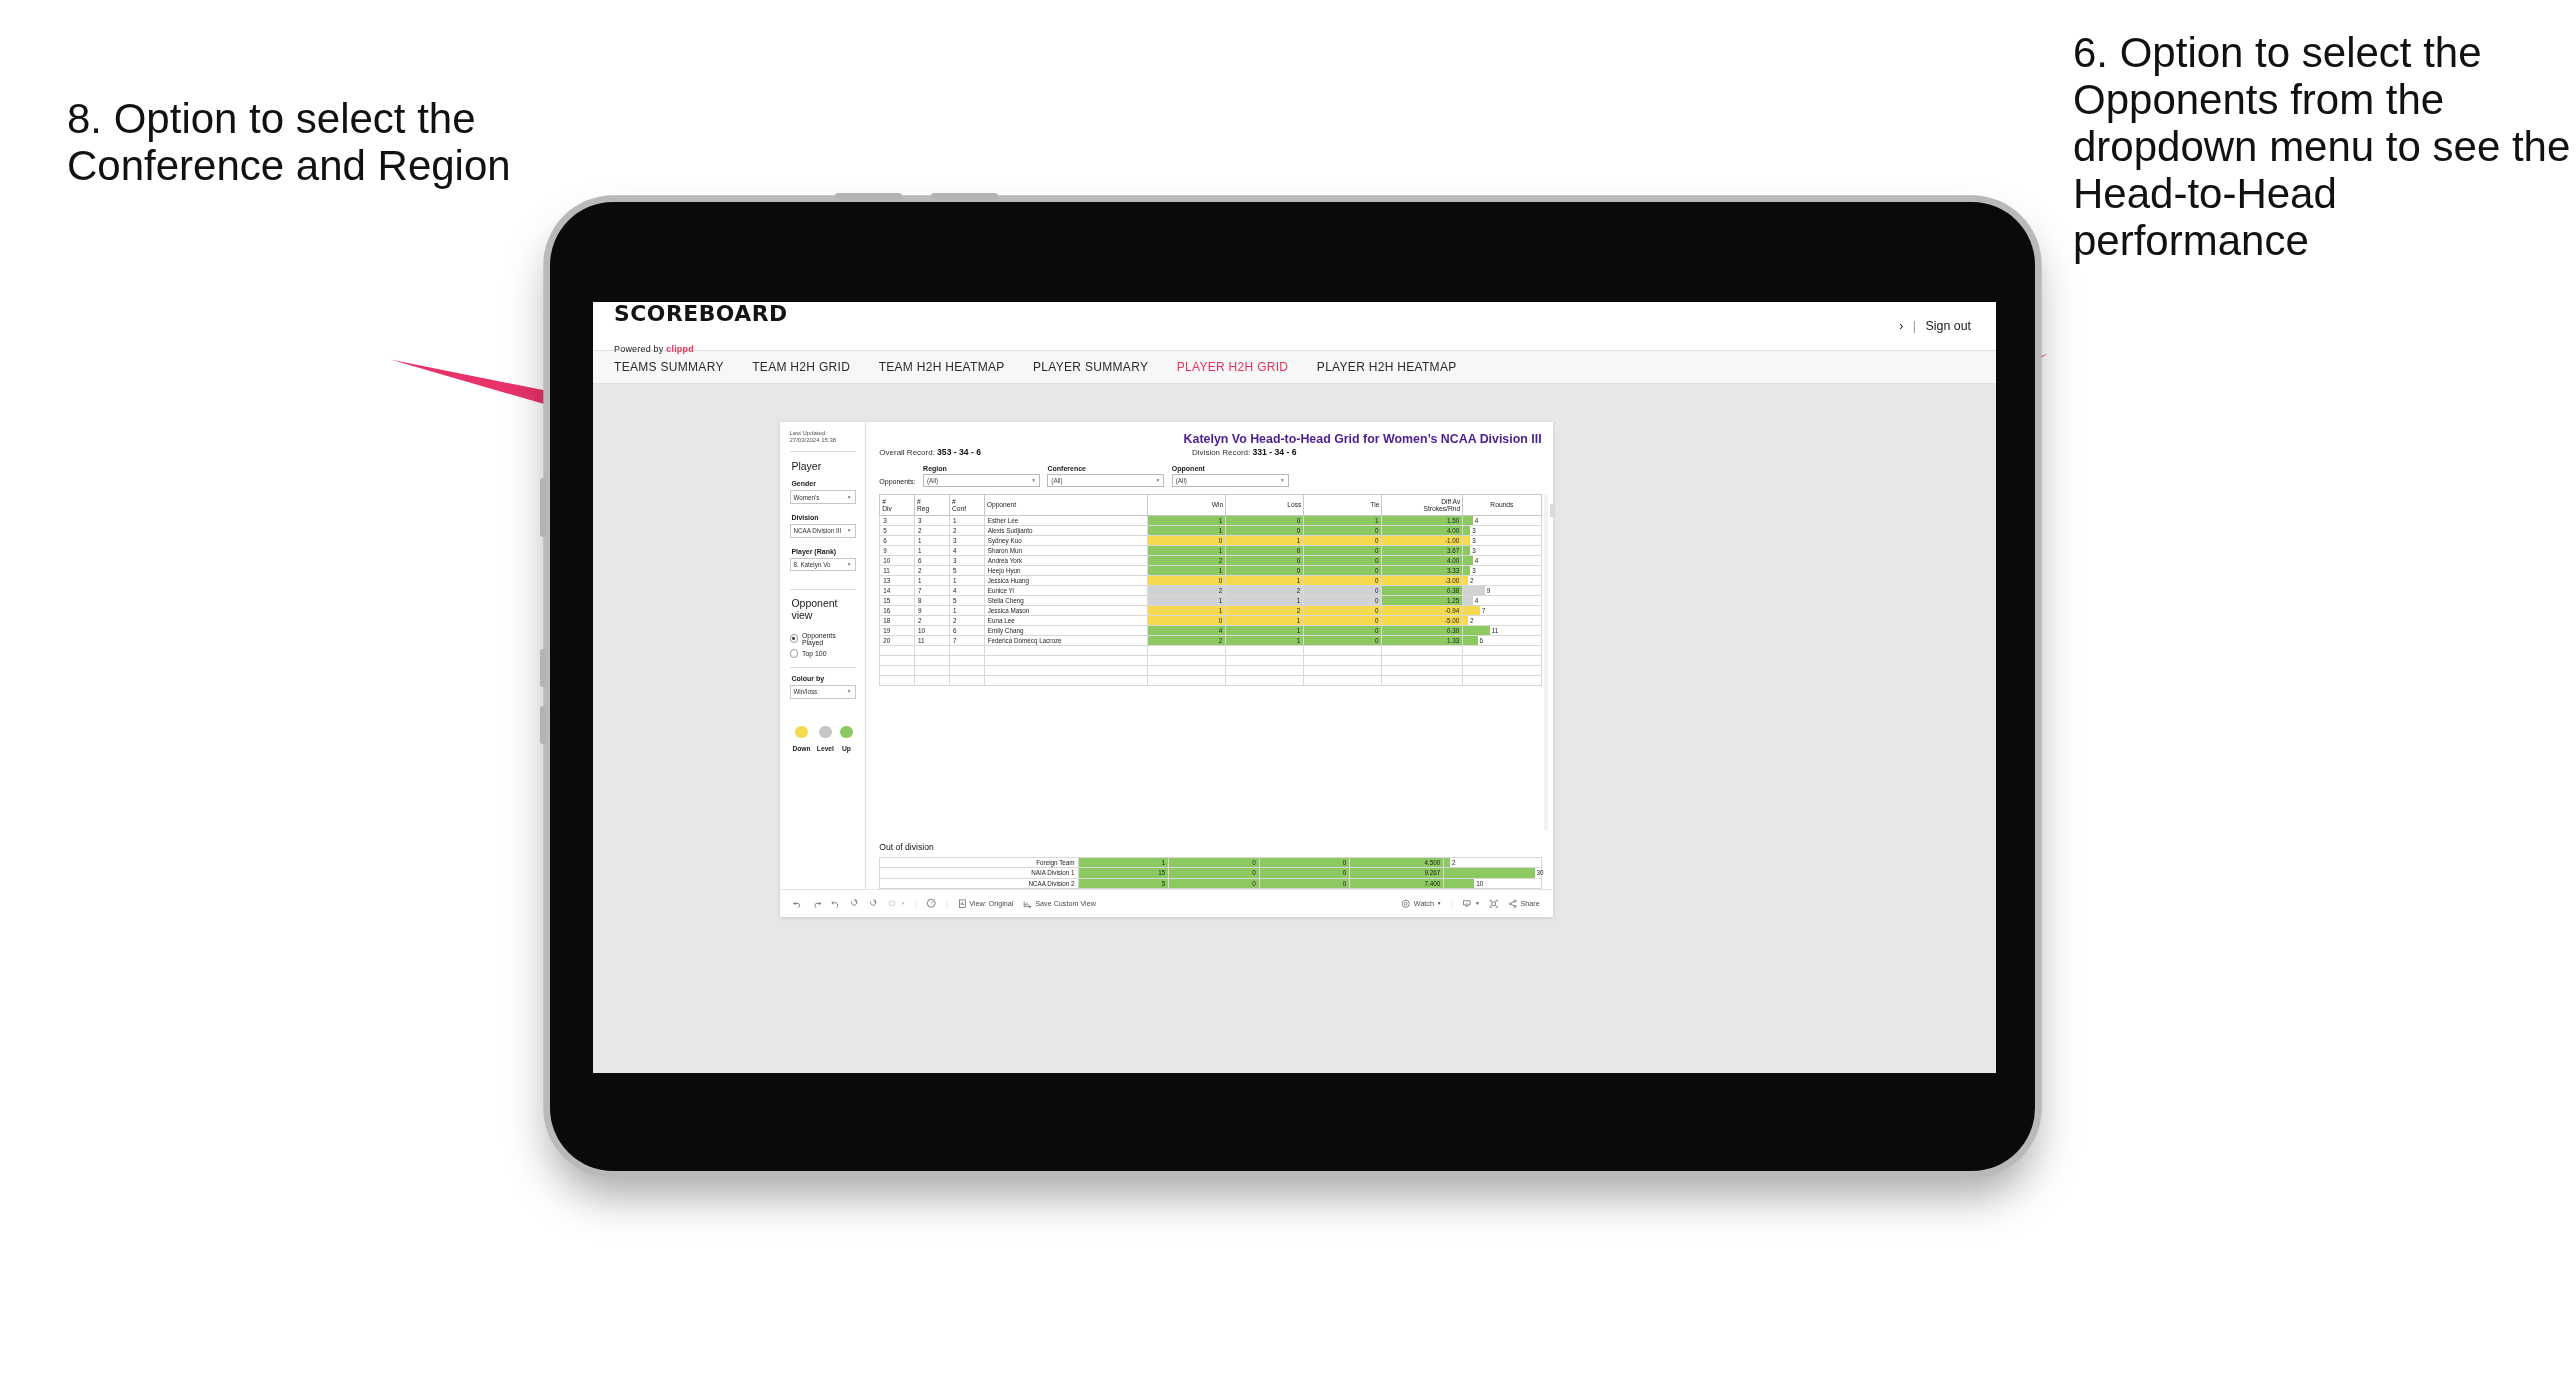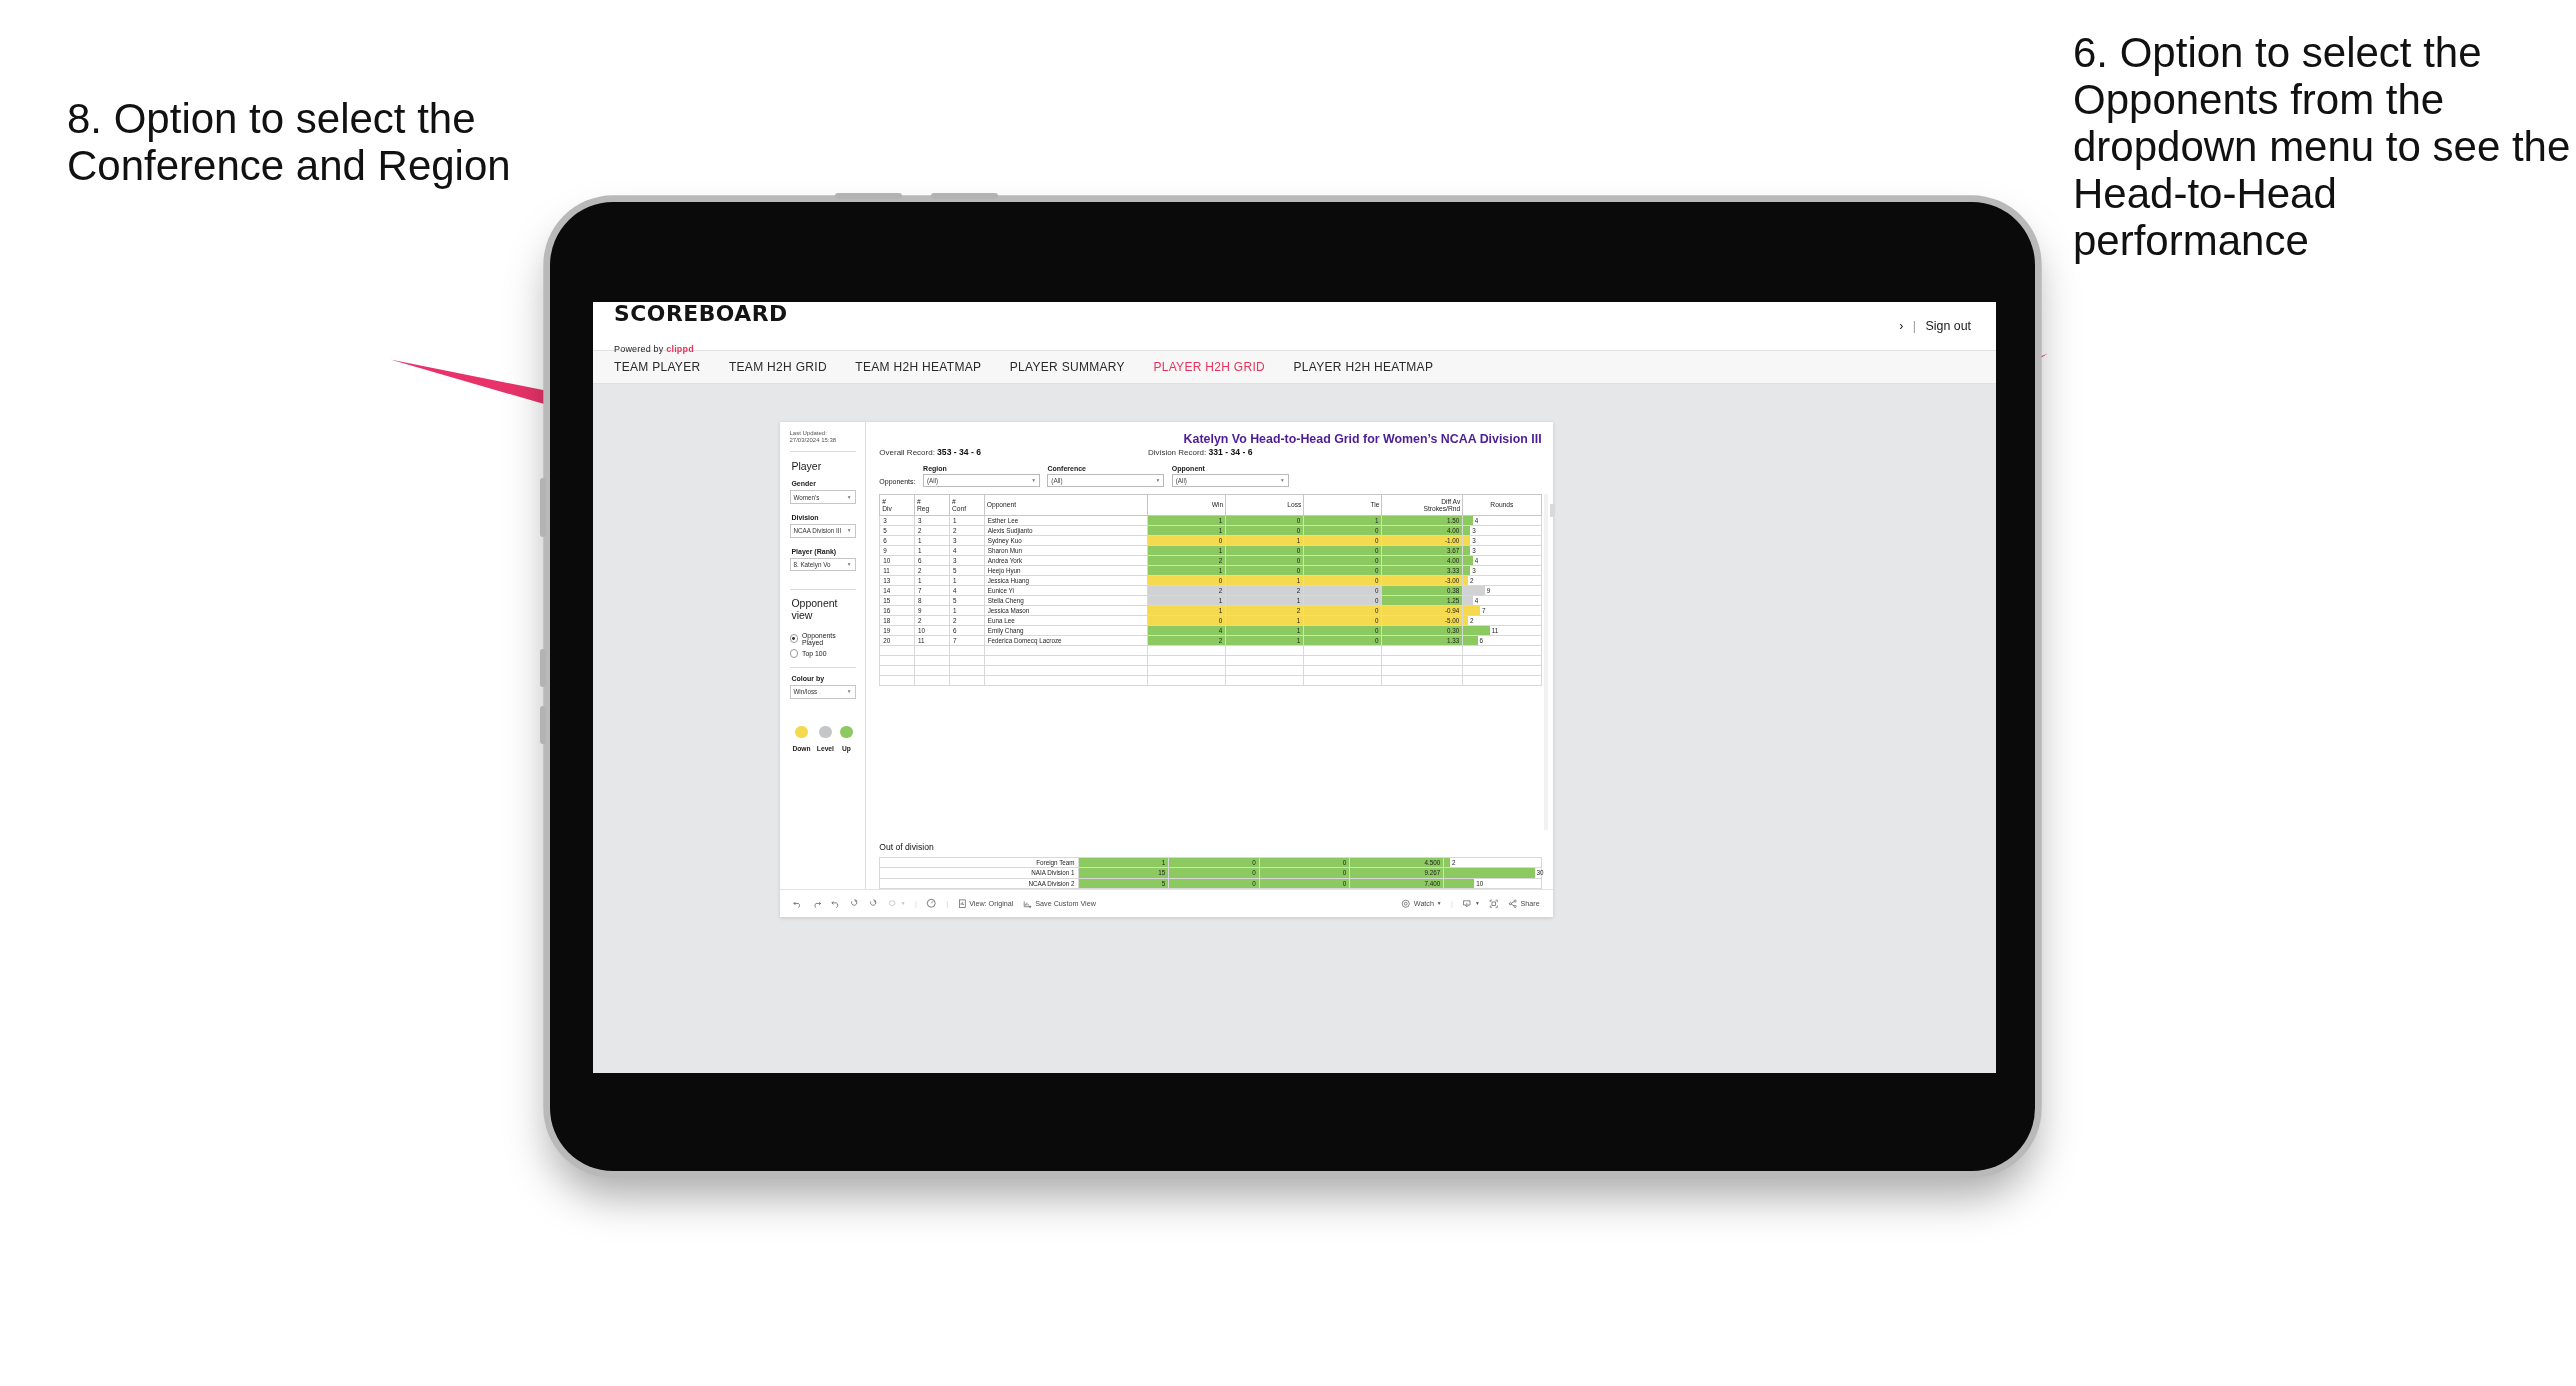--- a/index.html
+++ b/index.html
@@ -75,21 +75,21 @@
     display:flex;align-items:center;justify-content:center;flex:none;}
   .rad.on::after{content:"";width:2.9px;height:2.9px;border-radius:50%;background:#333;}
   #legend{display:flex;justify-content:space-between;margin-top:17px;padding:0 2.9px;}
   .lg{display:flex;flex-direction:column;align-items:center;gap:6.7px;}
   .dot{width:12.4px;height:12.4px;border-radius:50%;}
   .lg span{font-size:6.7px;color:#222;font-weight:bold;}
 
   
   #main{flex:1;padding:9.5px 11.4px 0 13.3px;box-sizing:border-box;min-width:0;display:flex;flex-direction:column;}
   #vtitle{font-size:12.4px;font-weight:bold;color:#4c1d95;margin-bottom:1px;text-align:right;}
-  #records{display:flex;font-size:8px;color:#333;margin-bottom:8.6px;}
+  #records{display:flex;font-size:8px;color:#333;margin-bottom:8.6px;gap:44px;}
   #records b{color:#111;font-size:8.6px;}
   #rec-div{margin-left:167px;}
   #filters{display:flex;align-items:flex-end;gap:7.6px;margin-bottom:6.7px;}
   #opp-label{font-size:7px;color:#222;padding-bottom:1.9px;}
   .fgroup{display:flex;flex-direction:column;}
   .fgroup .flab{font-size:7px;font-weight:bold;color:#1a1a1a;margin-bottom:1.9px;}
   .fsel{width:109px;height:11.4px;border:1px solid #b9b9b9;background:#fff;display:flex;
     align-items:center;justify-content:space-between;padding:0 2.9px;font-size:6.3px;color:#444;cursor:pointer;}
   .fsel .car{font-size:4.8px;color:#777;}
 
@@ -150,21 +150,21 @@
         <div id="logo-sub"><span>Powered by </span><b>clippd</b></div>
       </div>
       <div id="header-right">
         <span>›</span>
         <span class="sep">|</span>
         <span>Sign out</span>
       </div>
     </div>
 
     <div id="subnav">
-      <div class="subnav-item">TEAM PLAYER</div>
+      <div class="subnav-item">TEAMS SUMMARY</div>
       <div class="subnav-item">TEAM H2H GRID</div>
       <div class="subnav-item">TEAM H2H HEATMAP</div>
       <div class="subnav-item">PLAYER SUMMARY</div>
       <div class="subnav-item active">PLAYER H2H GRID</div>
       <div class="subnav-item">PLAYER H2H HEATMAP</div>
     </div>
 
     <div id="workbook">
       <div id="wb-body">
 

